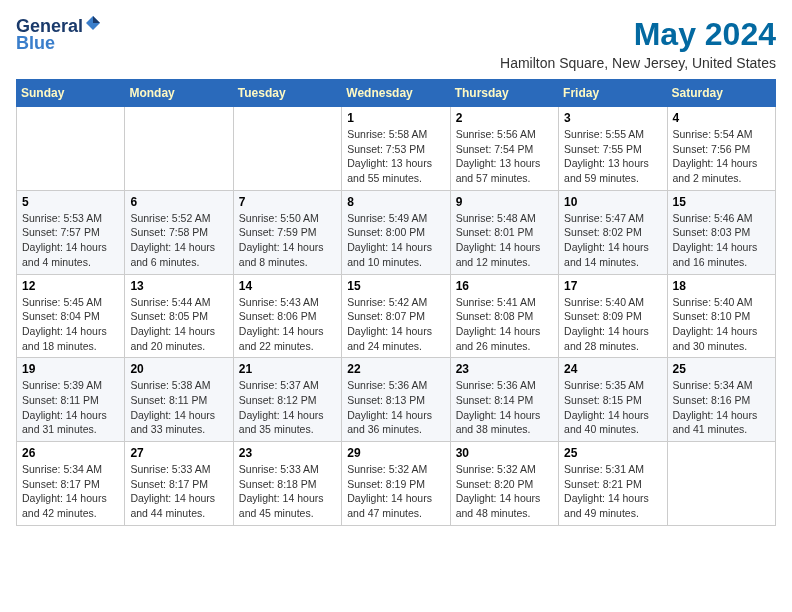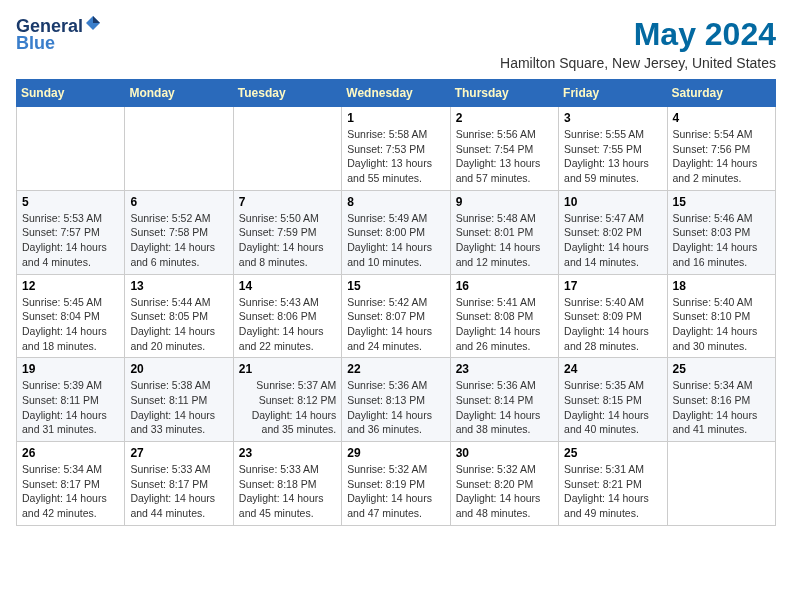--- a/index.html
+++ b/index.html
@@ -258,21 +258,21 @@
         </td>
         <td>
           <div class="day-num">20</div>
           <div class="day-info" style="white-space: pre-line;">Sunrise: 5:38 AM
 Sunset: 8:11 PM
 Daylight: 14 hours
 and 33 minutes.</div>
         </td>
         <td>
           <div class="day-num">21</div>
-          <div class="day-info" style="white-space: pre-line; text-align: right;">Sunrise: 5:37 AM
+          <div class="day-info" style="white-space: pre-line;">Sunrise: 5:37 AM
 Sunset: 8:12 PM
 Daylight: 14 hours
 and 35 minutes.</div>
         </td>
         <td>
           <div class="day-num">22</div>
           <div class="day-info" style="white-space: pre-line;">Sunrise: 5:36 AM
 Sunset: 8:13 PM
 Daylight: 14 hours
 and 36 minutes.</div>

